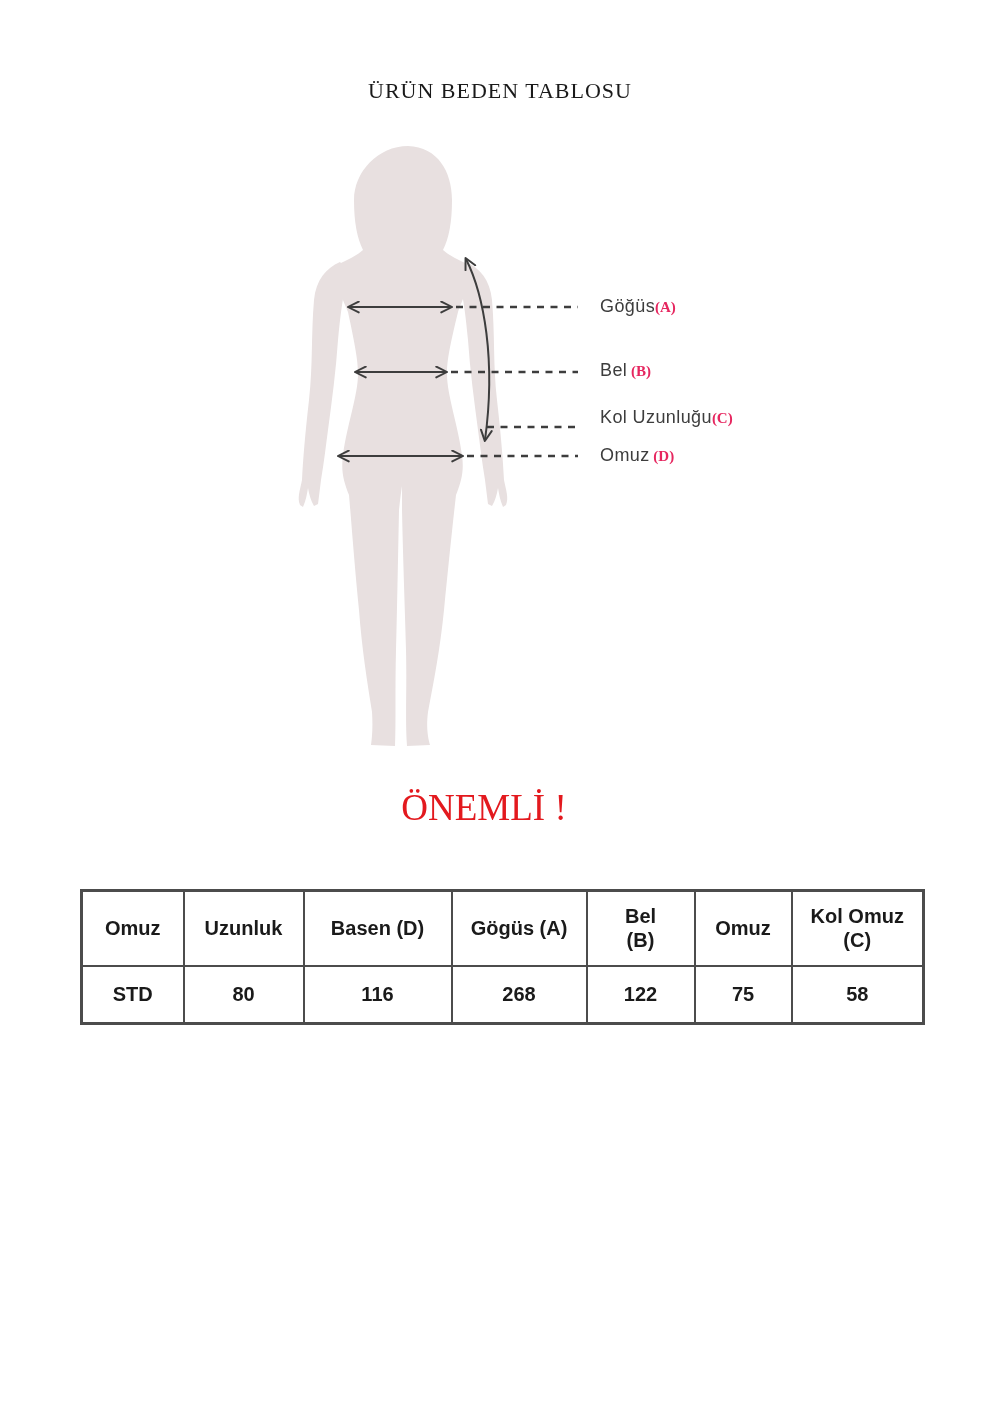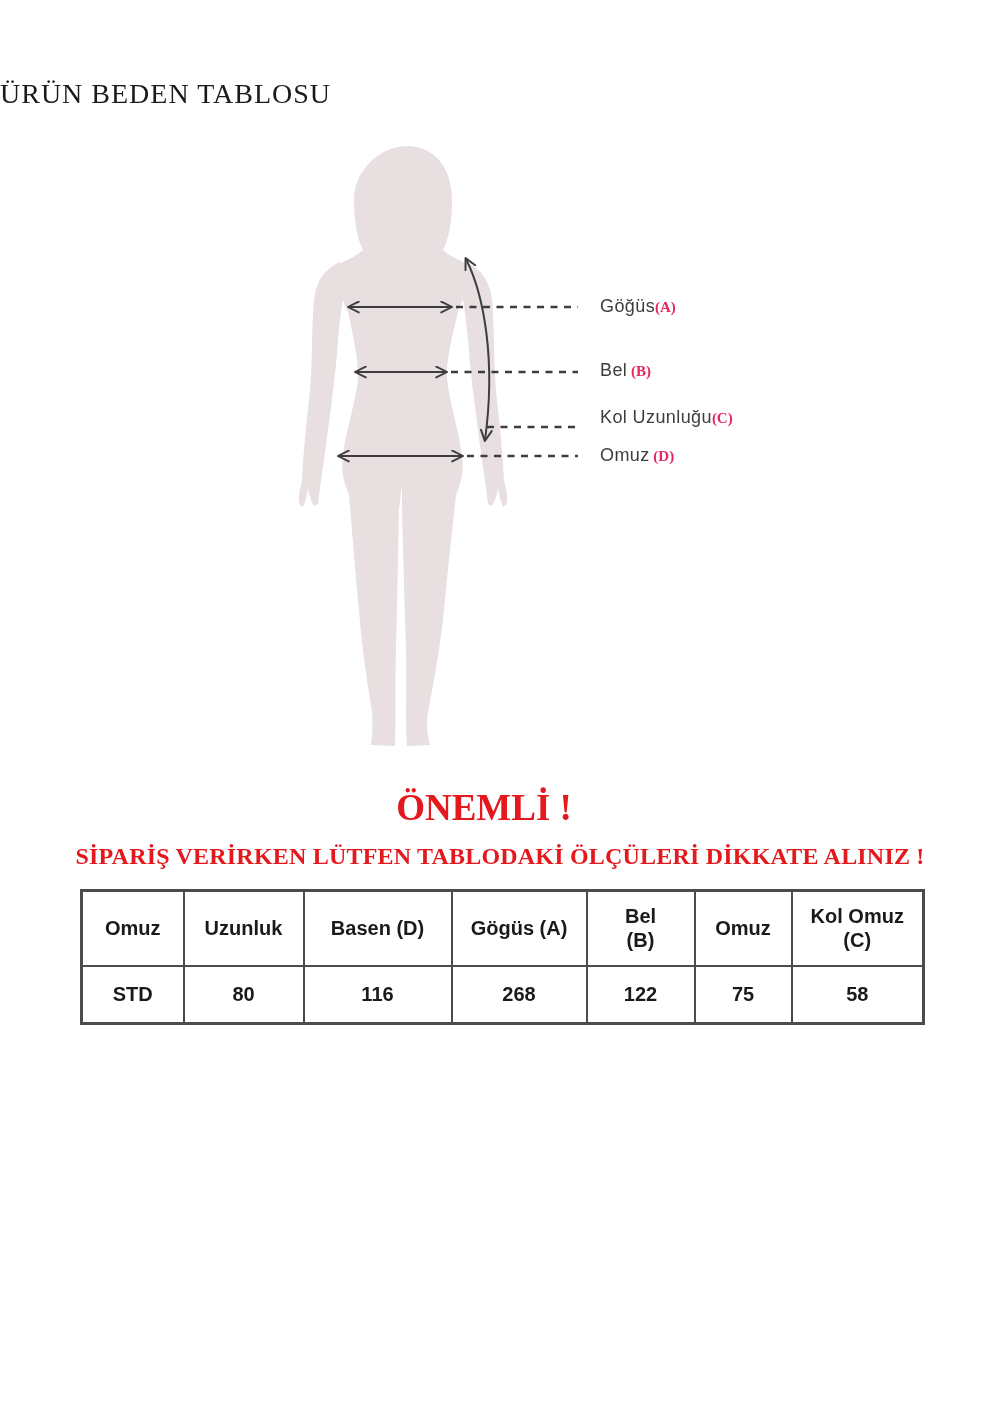--- a/index.html
+++ b/index.html
@@ -3,34 +3,34 @@
 <meta charset="utf-8">
 <style>
   :root{
     --line:#3d3d3d; --pink:#e6265f; --red:#e3191e;
     --silhouette:#e8e0e0; --tborder:#4c4c4c; --text:#1a1a1a;
   }
   *{margin:0;padding:0;box-sizing:border-box;}
   html,body{background:#ffffff;}
   .page{position:relative;width:1000px;height:1414px;background:#ffffff;overflow:hidden;
         font-family:"Liberation Sans",sans-serif;color:var(--text);}
-  .title{position:absolute;top:78px;left:0;width:1000px;text-align:left;
-         font-family:"Liberation Serif",serif;font-weight:400;font-size:28px;
+  .title{position:absolute;top:78px;left:0;width:1000px;text-align:center;
+         font-family:"Liberation Serif",serif;font-weight:400;font-size:22px;
          letter-spacing:1px;color:#1a1a1a;}
   .diagram-svg{position:absolute;left:0;top:0;width:1000px;height:800px;}
   .m-label{position:absolute;font-size:18px;line-height:20px;color:var(--line);
            letter-spacing:0.4px;white-space:nowrap;}
   .m-label .code{font-family:"Liberation Serif",serif;font-weight:700;font-size:15px;
                  color:var(--pink);letter-spacing:0;}
   .lbl-gogus{left:600px;top:296px;}
   .lbl-bel{left:600px;top:360px;}
   .lbl-kol{left:600px;top:407px;}
   .lbl-basen{left:600px;top:445px;}
   .warning-heading{position:absolute;top:786px;left:0;width:968px;text-align:center;
-        font-family:"Liberation Serif",serif;font-weight:700;font-size:37px;color:var(--red);}
+        font-family:"Liberation Serif",serif;font-weight:400;font-size:37px;color:var(--red);}
   .warning-message{position:absolute;top:843px;left:0;width:1000px;text-align:center;
         font-family:"Liberation Serif",serif;font-weight:700;font-size:24px;color:var(--red);
         letter-spacing:0.2px;}
   table.size-table{position:absolute;left:80px;top:889px;width:842px;
         border-collapse:collapse;table-layout:fixed;
         border:3px solid var(--tborder);}
   .size-table th,.size-table td{border:2px solid var(--tborder);text-align:center;
         vertical-align:middle;font-family:"Liberation Sans",sans-serif;}
   .size-table th{height:75px;font-size:20px;font-weight:700;white-space:pre-line;line-height:24px;}
   .size-table td{height:58px;font-size:20px;font-weight:700;}
@@ -134,21 +134,20 @@
     <span>Bel</span><span class="code"> (B)</span>
   </div>
   <div class="m-label lbl-kol">
     <span>Kol Uzunluğu</span><span class="code">(C)</span>
   </div>
   <div class="m-label lbl-basen">
     <span>Omuz</span><span class="code"> (D)</span>
   </div>
 
   <div class="warning-heading">ÖNEMLİ !</div>
-  <div class="warning-message">SİPARİŞ VERİRKEN LÜTFEN TABLODAKİ ÖLÇÜLERİ DİKKATE ALINIZ !</div>
 
   <table class="size-table">
     <colgroup>
       <col style="width:102px">
         <col style="width:120px">
         <col style="width:148px">
       <col style="width:135px">
         <col style="width:108px">
         <col style="width:97px">
       <col style="width:132px">

